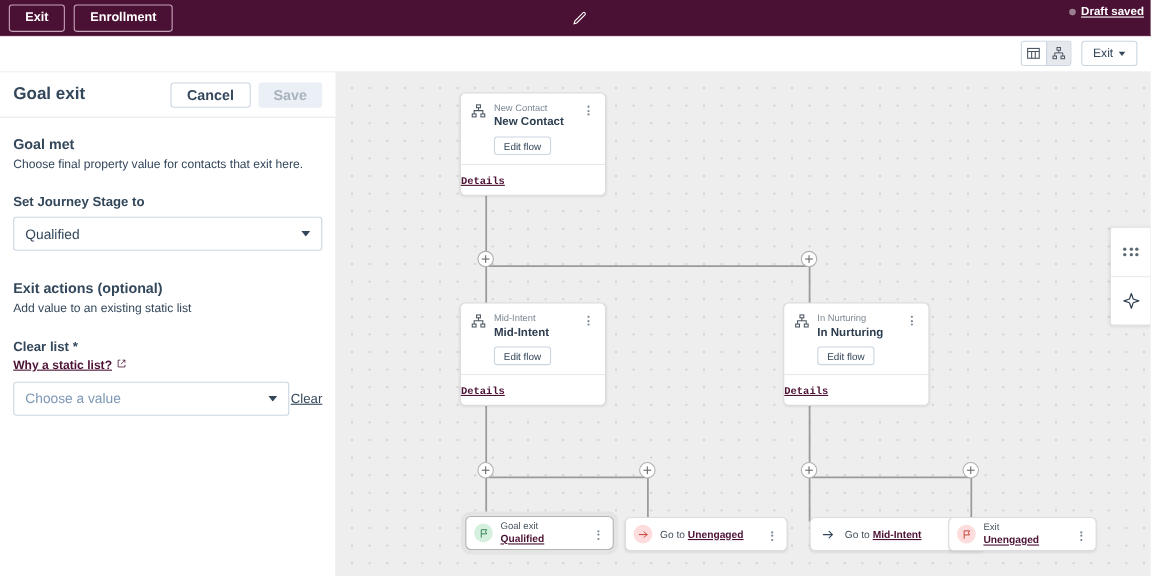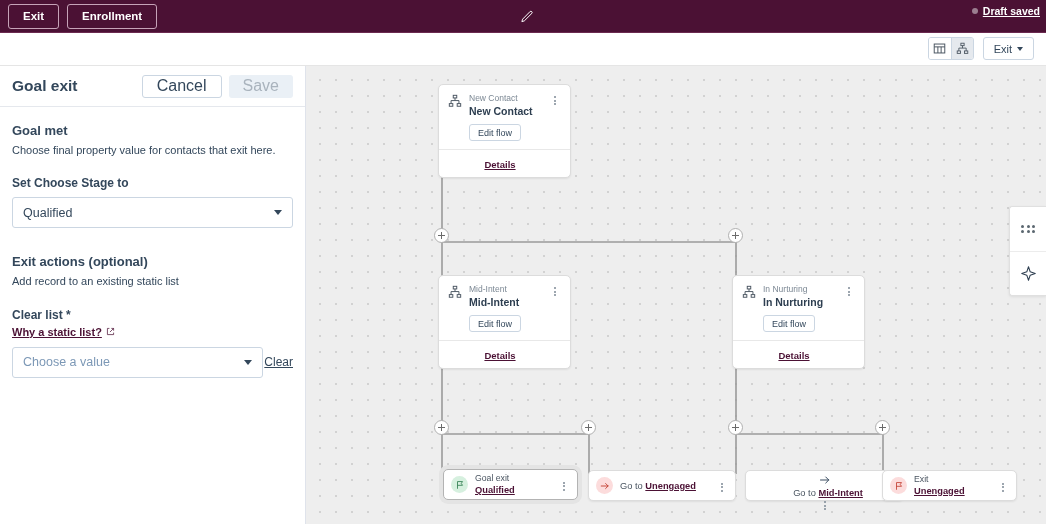--- a/index.html
+++ b/index.html
@@ -103,23 +103,24 @@
   .panel-head {
     height: 41px; border-bottom: 1px solid #e5e8ed;
     display: flex; align-items: center;
     padding: 0 12px;
     background: #ffffff;
   }
   .panel-title { font-size: 15.5px; font-weight: bold; color: #33475b; flex: 1; }
   .p-btn {
     height: 23px; padding: 0 14px;
     border-radius: 3px;
-    font-size: 16px;
+    font-size: 13px;
     font-family: "Liberation Sans", sans-serif;
     cursor: pointer;
+    font-weight: bold;
   }
   .p-btn.cancel { border: 1px solid #cbd6e2; background: #ffffff; color: #33475b; }
   .p-btn.save { border: none; background: #eaf0f6; color: #a9b3bd; margin-left: 7px; cursor: default; }
   .panel-body { padding: 16px 12px 0 12px; }
   .sec-h { font-size: 13px; font-weight: bold; color: #33475b; }
   .sec-sub { font-size: 11px; color: #33475b; margin-top: 5px; line-height: 1.4; }
   .fld-label { font-size: 12px; font-weight: bold; color: #33475b; margin-top: 18px; }
   .select {
     margin-top: 7px; height: 31px;
     border: 1px solid #cbd6e2; border-radius: 3px;
@@ -157,21 +158,20 @@
   }
   .edges { position: absolute; left: 0; top: 0; width: 740px; height: 458px; }
 
   
   .node {
     position: absolute;
     background: #ffffff;
     border: 1px solid #dcdcdc;
     border-radius: 5px;
     box-shadow: 0 1px 2px rgba(0,0,0,.07);
-    margin-left: 20px;
   }
   .node-big { width: 133px; }
   .node-top { padding: 8px 9px 8px 9px; display: flex; }
   .node-ico { width: 17px; flex-shrink: 0; padding-top: 1px; }
   .node-txt { flex: 1; padding-left: 4px; }
   .node-kicker { font-size: 8.5px; color: #7c8894; line-height: 1.2; }
   .node-name { font-size: 10.5px; font-weight: bold; color: #2d3e50; margin-top: 2px; }
   .kebab {
     width: 12px; display: flex; flex-direction: column; align-items: center;
     gap: 1.5px; padding-top: 3px; cursor: pointer; flex-shrink: 0;
@@ -180,21 +180,22 @@
   .edit-flow {
     margin-top: 7px; height: 17px; padding: 0 8px;
     border: 1px solid #cbd6e2; border-radius: 3px;
     background: #fff; color: #33475b;
     font-size: 9px; font-family: "Liberation Sans", sans-serif;
     display: inline-flex; align-items: center; cursor: pointer;
   }
   .node-foot {
     border-top: 1px solid #e8e8e8;
     padding: 4px 9px 5px 0;
-    text-align: center;
+    text-align: left;
+    font-family: Liberation Mono, monospace;
   }
   .details-link {
     font-size: 9.5px; font-weight: bold; color: #4b1134;
     text-decoration: underline; cursor: pointer;
   }
 
   
   .node-sm {
     height: 31px; display: flex; align-items: center;
     padding: 0 7px 0 7px;
@@ -299,28 +300,28 @@
   <div class="panel-head">
     <span class="panel-title">Goal exit</span>
     <button class="p-btn cancel">Cancel</button>
     <button class="p-btn save">Save</button>
   </div>
 
   <div class="panel-body">
     <div class="sec-h">Goal met</div>
     <div class="sec-sub">Choose final property value for contacts that exit here.</div>
 
-    <div class="fld-label">Set Choose Stage to</div>
+    <div class="fld-label">Set Journey Stage to</div>
     <div class="select">
       <span class="val">Qualified</span>
       <span class="sel-caret"></span>
     </div>
 
     <div class="sec-h" style="margin-top:26px">Exit actions (optional)</div>
-    <div class="sec-sub">Add record to an existing static list</div>
+    <div class="sec-sub">Add value to an existing static list</div>
 
     <div class="fld-label">Clear list *</div>
     <a class="link-sm">
       <span>Why a static list?</span>
       <span>
         <svg width="9" height="9" viewBox="0 0 16 16">
             <path d="M6 2.5H2.5v11h11V10M9.5 2.5h4v4M13.5 2.5L7 9" fill="none" stroke="#4b1134" stroke-width="1.3"></path>
           </svg>
       </span>
     </a>
@@ -465,21 +466,21 @@
     <div class="sm-txt">
       <div class="sm-single"><span>Go to </span><b>Unengaged</b></div>
     </div>
     <span class="kebab">
         <i></i>
         <i></i>
         <i></i>
       </span>
   </div>
 
-  <div class="node node-sm" style="left:419px; top:404px; width:159px;flex-direction:column;">
+  <div class="node node-sm" style="left:430px; top:404px; width:159px;">
     <span class="circ">
       <svg width="12" height="12" viewBox="0 0 16 16">
           <path d="M2 8h11M9 4l4 4-4 4" fill="none" stroke="#33475b" stroke-width="1.3" stroke-linecap="round" stroke-linejoin="round"></path>
         </svg>
     </span>
     <div class="sm-txt">
       <div class="sm-single"><span>Go to </span><b>Mid-Intent</b></div>
     </div>
     <span class="kebab">
         <i></i>

